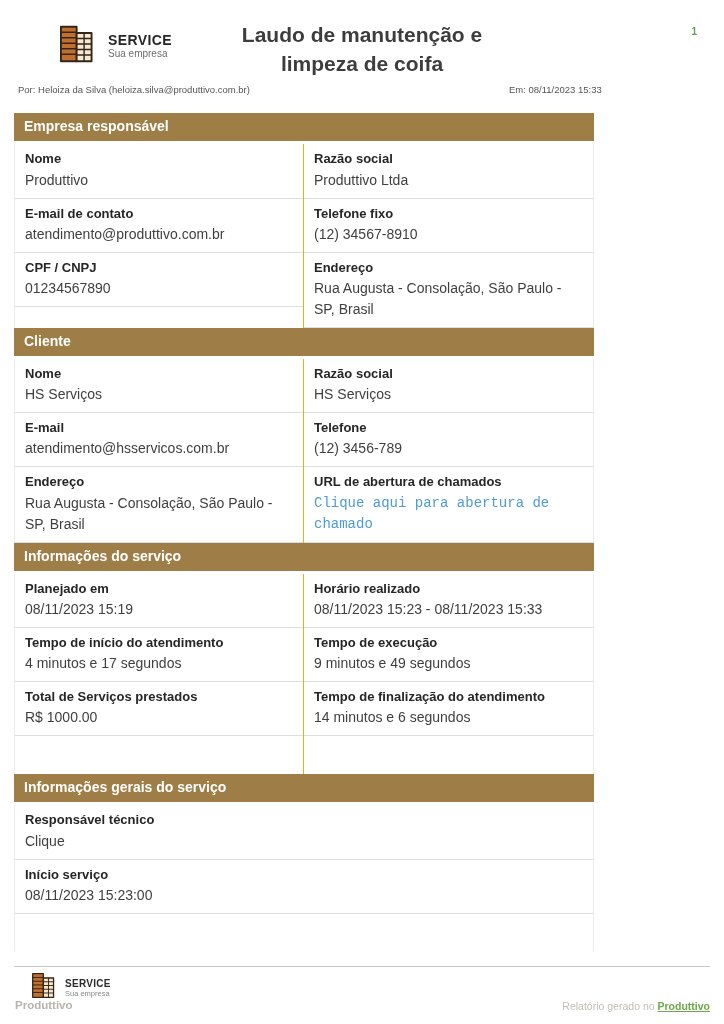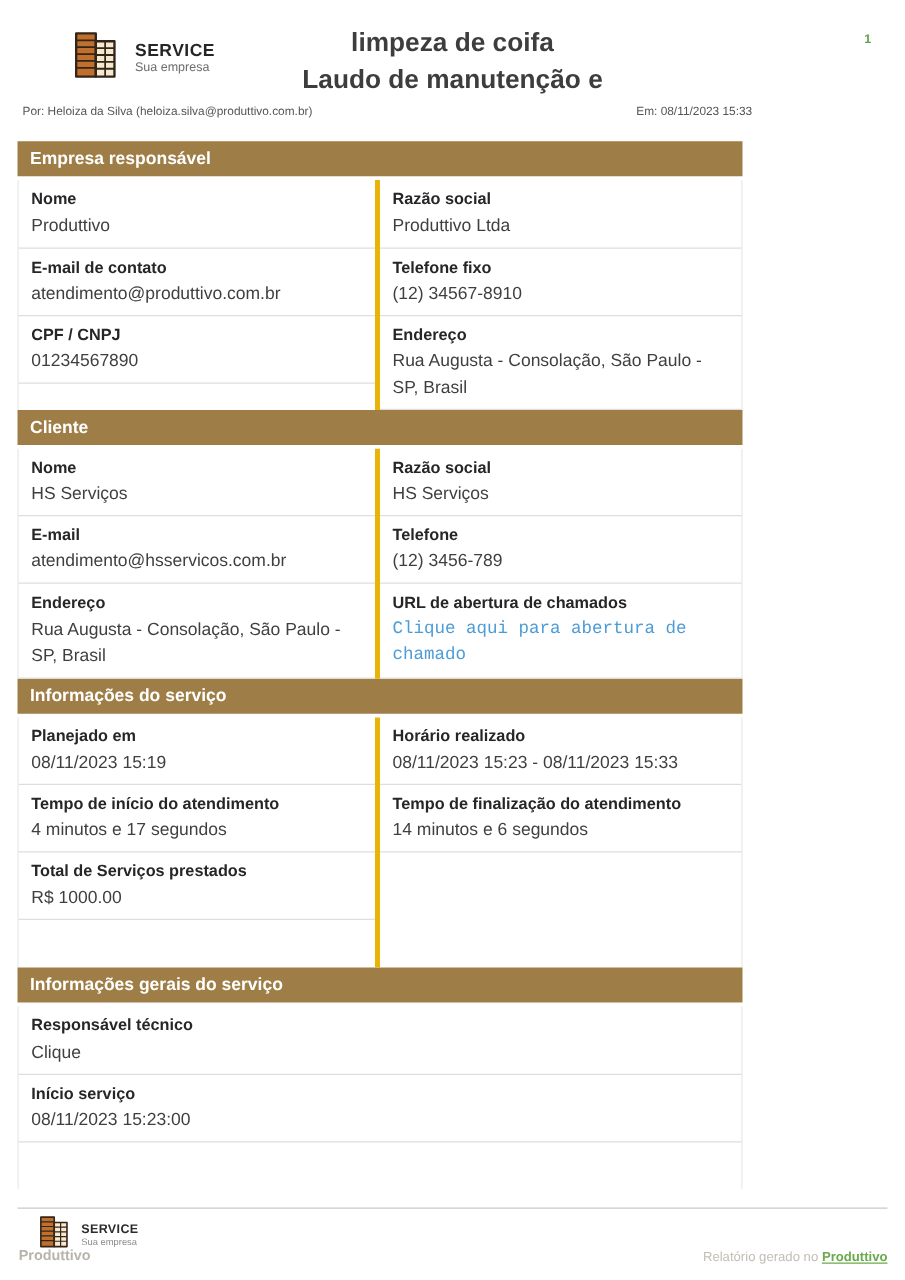--- a/index.html
+++ b/index.html
@@ -20,21 +20,21 @@
   .pagenum { position:absolute; right:27px; top:26px; font-size:10px; font-weight:bold; color:#5FA14C; }
   .meta { position:absolute; top:84px; left:18px; right:14px; display:flex; font-size:9.5px; color:#555;gap:31px; }
   .meta-left { flex:0 0 460px; }
 
   
   .content { position:absolute; top:113px; left:14px; width:580px; }
   .secbar { background:#9E7E46; color:#ffffff; font-weight:bold; font-size:14px;
             padding:6px 10px 7px; margin-bottom:3px; line-height:1.1; }
   .secbody { display:flex; border-left:1px solid #e9e9e9; border-right:1px solid #e9e9e9; }
   .col { width:50%; }
-  .col.first { border-right:4px solid #eab308; }
+  .col.first { border-right:1px solid #eab308; }
   .cell { padding:5px 10px 7px; border-bottom:1px solid #dedede; }
   .lbl { font-size:13px; font-weight:bold; color:#262626; line-height:1.55; }
   .val { font-size:14px; color:#3f3f3f; line-height:1.5; max-width:310px; }
   .full .val { max-width:none; }
   a.link { color:#4D9CD6; text-decoration:none;font-family:Liberation Mono, monospace; }
 
   
   .footer-hr { position:absolute; left:14px; right:14px; top:966px; border-top:1px solid #c9c9c9; }
   .footer-logo { position:absolute; left:30px; top:972px; display:flex; align-items:center; gap:5px; }
   .footer-logo .brand { font-size:10px; font-weight:bold; color:#2c2c2c; letter-spacing:.3px; line-height:1.1; }
@@ -57,22 +57,22 @@
       </g>
     </svg>
   </span>
   <span class="logo-text">
     <span class="brand" style="display:block">SERVICE</span>
     <span class="tagline" style="display:block">Sua empresa</span>
   </span>
 </div>
 
 <h1 class="title">
+  <span style="display:block">Laudo de manutenção e</span>
   <span style="display:block">limpeza de coifa</span>
-  <span style="display:block">Laudo de manutenção e</span>
 </h1>
 
 <span class="pagenum">1</span>
 
 <div class="meta">
   <span class="meta-left">Por: Heloiza da Silva (heloiza.silva@produttivo.com.br)</span>
   <span class="meta-right">Em: 08/11/2023 15:33</span>
 </div>
 
 <div class="content">
@@ -159,20 +159,24 @@
         </div>
         <div class="cell">
           <div class="lbl">Total de Serviços prestados</div>
           <div class="val">R$ 1000.00</div>
         </div>
       </div>
       <div class="col">
         <div class="cell">
           <div class="lbl">Horário realizado</div>
           <div class="val">08/11/2023 15:23 - 08/11/2023 15:33</div>
+        </div>
+        <div class="cell">
+          <div class="lbl">Tempo de execução</div>
+          <div class="val">9 minutos e 49 segundos</div>
         </div>
         <div class="cell">
           <div class="lbl">Tempo de finalização do atendimento</div>
           <div class="val">14 minutos e 6 segundos</div>
         </div>
       </div>
     </div>
   </section>
 
   <section>

